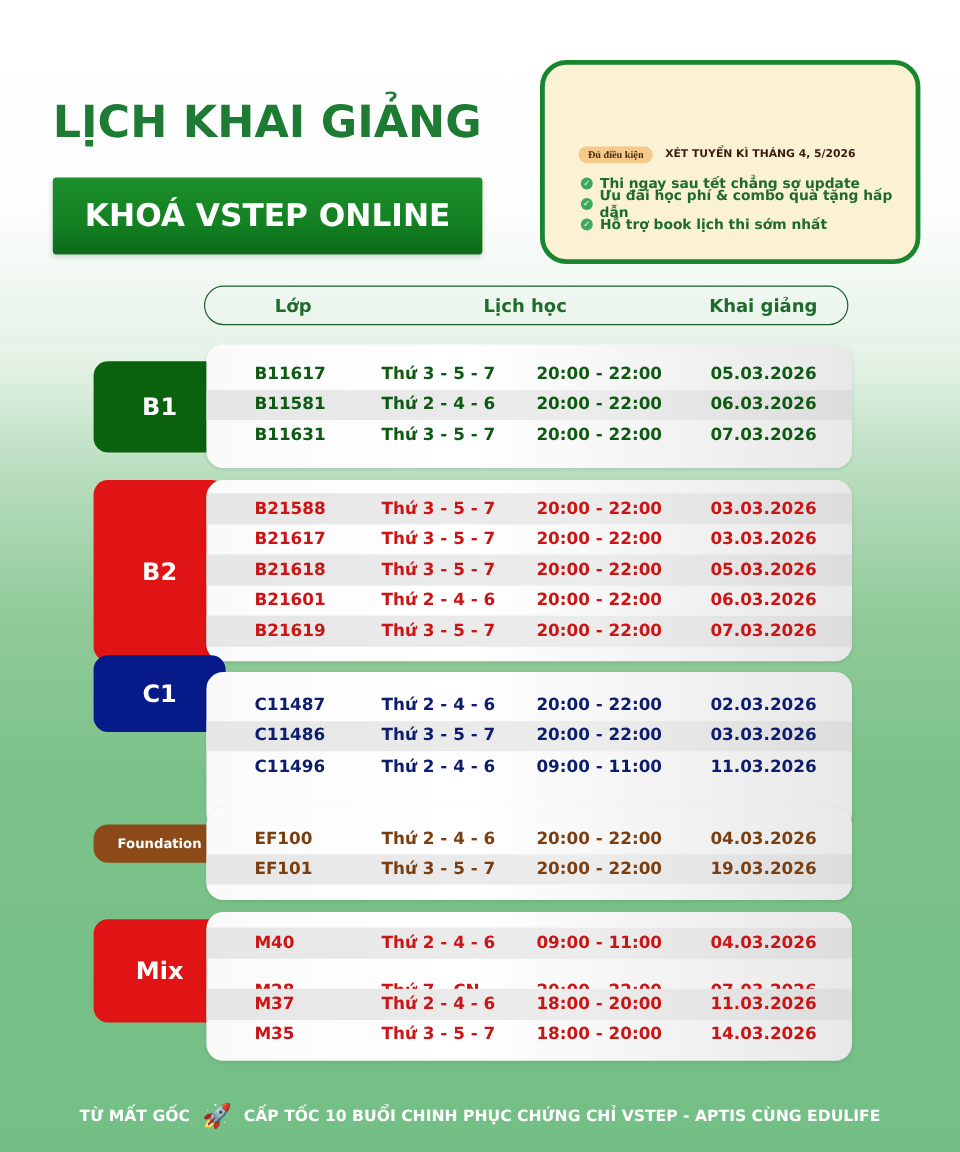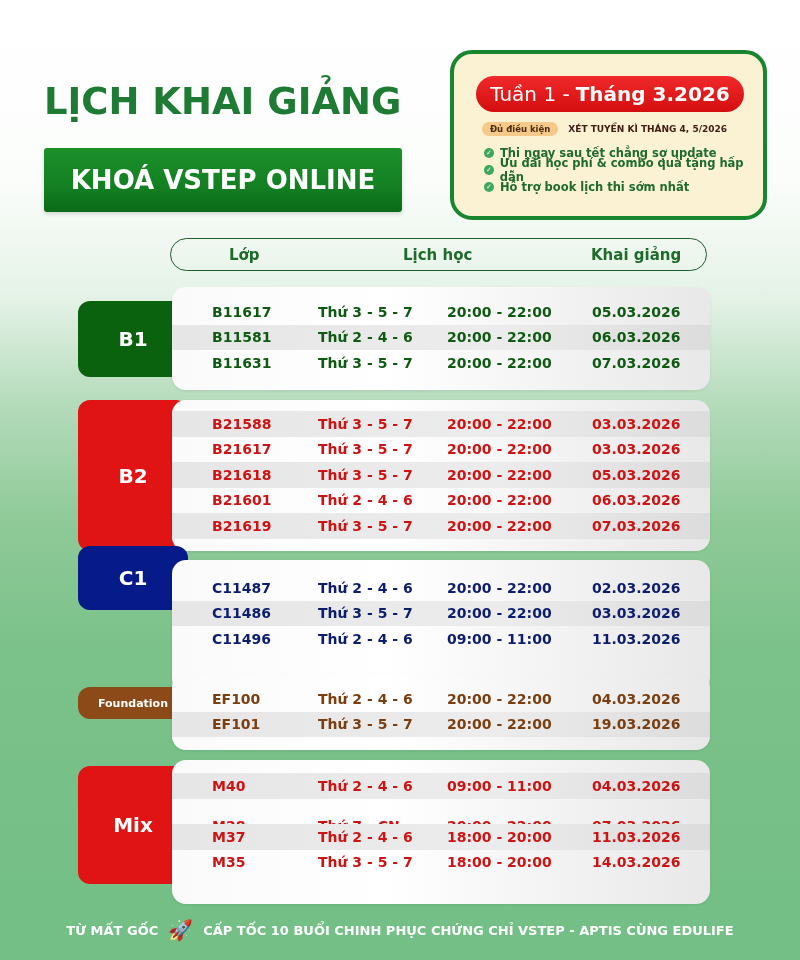--- a/index.html
+++ b/index.html
@@ -31,21 +31,21 @@
     border-radius: 18px; color: #fff; display: flex; align-items: center; justify-content: center;
     font-size: 20px; white-space: nowrap;
   }
   .promo-pill .light { font-weight: normal; }
   .promo-pill .bold { font-weight: bold; margin-left: 6px; }
   .promo-cond {
     position: absolute; left: 28px; top: 68px; display: flex; align-items: center; gap: 10px;
   }
   .cond-badge {
     background: #f4c98a; border-radius: 9px; padding: 2px 8px;
-    font-size: 8.5px; color: #4a2a10; font-weight: bold;
+    font-size: 8.5px; color: #4a2a10; font-weight: bold; font-family: Liberation Serif, serif;
   }
   .cond-text { font-size: 9px; font-weight: bold; color: #3d1c14; }
   .promo-list { position: absolute; left: 30px; top: 90px; list-style: none; }
   .promo-list li {
     display: flex; align-items: center; gap: 6px; height: 17px;
     font-size: 11.5px; color: #1e6b2c; font-weight: bold;
   }
   .check {
     width: 10px; height: 10px; border-radius: 50%; background: #3ea85a;
     color: #fff; font-size: 7px; display: flex; align-items: center; justify-content: center;
@@ -80,24 +80,20 @@
   }
   .rocket { font-size: 20px; color: #f3b72a; }
 </style>
 </head>
 <body>
 
 <div class="title">LỊCH KHAI GIẢNG</div>
 <div class="subtitle-banner">KHOÁ VSTEP ONLINE</div>
 
 <div class="promo-box">
-  <div class="promo-pill">
-    <span class="light">Tuần 1 -</span>
-    <span class="bold">Tháng 3.2026</span>
-  </div>
   <div class="promo-cond">
     <span class="cond-badge">Đủ điều kiện</span>
     <span class="cond-text">XÉT TUYỂN KÌ THÁNG 4, 5/2026</span>
   </div>
   <ul class="promo-list">
     <li>
         <span class="check">✓</span>
         <span>Thi ngay sau tết chẳng sợ update</span>
       </li>
     <li>
@@ -210,22 +206,22 @@
         </div>
         <div class="row alt" style="top: 38.5px; color: rgb(122, 62, 16);">
           <span class="c1">EF101</span>
           <span class="c2">Thứ 3 - 5 - 7</span>
           <span class="c3">20:00 - 22:00</span>
           <span class="c4">19.03.2026</span>
         </div>
       </div>
     </div>
     <div class="group">
-      <div class="group-label" style="top: 766px; height: 118px; width: 110px; background: rgb(224, 20, 20); font-size: 20px; border-radius: 12px;">Mix</div>
-      <div class="group-card" style="top: 760px; height: 144px;">
+      <div class="group-label" style="top: 766px; height: 86px; width: 110px; background: rgb(224, 20, 20); font-size: 20px; border-radius: 12px;">Mix</div>
+      <div class="group-card" style="top: 760px; height: 124px;">
         <div class="row alt" style="top: 13px; color: rgb(204, 20, 20);">
           <span class="c1">M40</span>
           <span class="c2">Thứ 2 - 4 - 6</span>
           <span class="c3">09:00 - 11:00</span>
           <span class="c4">04.03.2026</span>
         </div>
         <div class="row" style="top: 53px; color: rgb(204, 20, 20);">
           <span class="c1">M28</span>
           <span class="c2">Thứ 7 - CN</span>
           <span class="c3">20:00 - 22:00</span>

